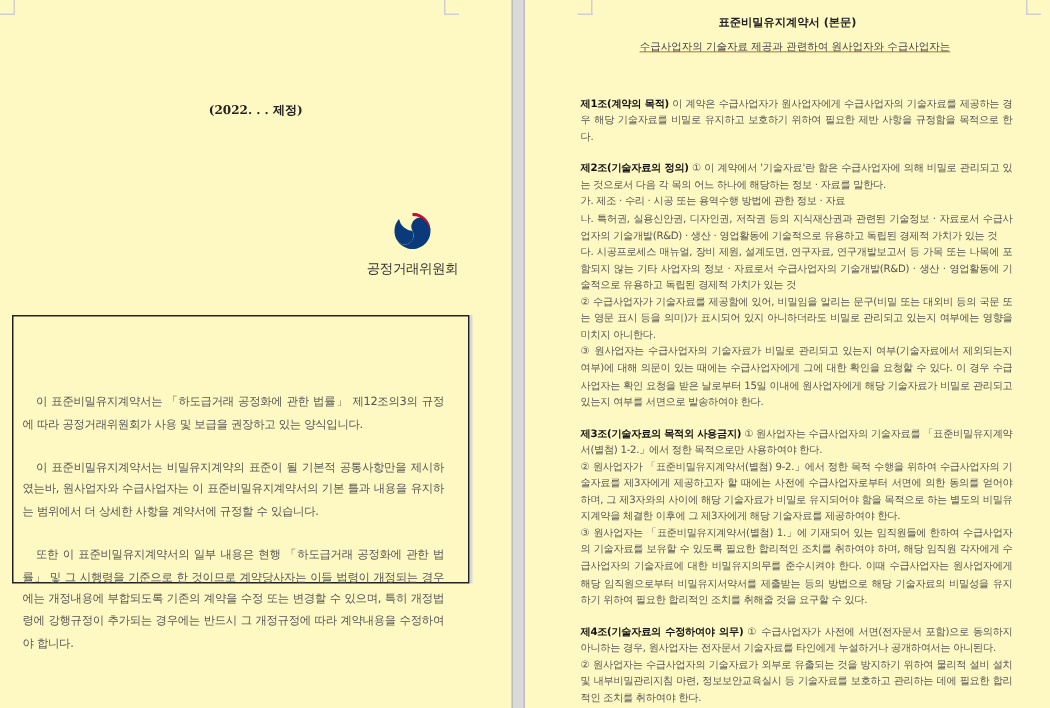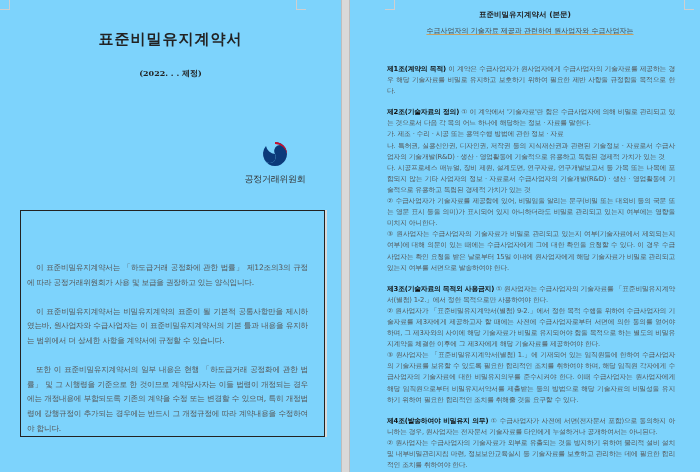--- a/index.html
+++ b/index.html
@@ -1,62 +1,61 @@
 <!DOCTYPE html>
 <html><head>
 <meta charset="utf-8">
 <style>
   * { margin: 0; padding: 0; box-sizing: border-box; }
   html, body { width: 700px; height: 472px; overflow: hidden; background: #ffffff; }
   body { position: relative; font-family: "DejaVu Sans", "Liberation Sans", sans-serif; color: #222; }
 
-  .page { position: absolute; top: 0; height: 472px; background: #7dd3fc; overflow: hidden; }
+  .page { position: absolute; top: 0; height: 472px; background: #fef9c3; overflow: hidden; }
   #left-page { left: 0; width: 341px; }
   #right-page { left: 350px; width: 350px; }
 
   .divider { position: absolute; left: 341px; top: 0; width: 9px; height: 472px;
              background: #d9d9d9; border-left: 1px solid #bdbdbd; border-right: 1px solid #bdbdbd; }
 
   .corner { position: absolute; width: 10px; height: 10px; border-color: #cfcfcf; border-style: solid; }
   .corner.tl { border-width: 0 1px 1px 0; }
   .corner.tr { border-width: 0 0 1px 1px; }
 
   .title { position: absolute; left: 0; width: 341px; top: 30px; text-align: center;
            font-family: "DejaVu Serif", "Liberation Serif", serif; font-size: 15px; font-weight: bold;
            letter-spacing: 1px; color: #222; }
   .enact { position: absolute; left: 0; width: 341px; top: 68px; text-align: center;
            font-family: "DejaVu Serif", "Liberation Serif", serif; font-size: 8px; font-weight: bold; color: #222; }
 
   .logo { position: absolute; left: 242px; top: 139px; width: 66px; text-align: center; }
   .logo svg { display: block; margin: 0 auto; }
   .logo-text { font-size: 9px; color: #333; margin-top: 4px; white-space: nowrap; letter-spacing: -0.3px; }
 
-  .notice-box { position: absolute; left: 8px; top: 210px; width: 305px; height: 227px;
-                border: 1px solid #222; box-shadow: 2px 0 0 #d9d9d9; padding: 50px 16px 0 6px; margin-left: 12px; }
+  .notice-box { position: absolute; left: 8px; top: 210px; width: 305px; height: 179px;
+                border: 1px solid #222; box-shadow: 2px 0 0 #d9d9d9; padding: 50px 16px 0 6px; }
   .notice-box p { font-size: 7.6px; line-height: 14.6px; color: #555; text-align: justify;
                   text-indent: 9px; margin-bottom: 14.6px; letter-spacing: -0.2px; }
 
   .r-head { position: absolute; left: 0; width: 350px; top: 10px; text-align: center;
             font-size: 7.5px; font-weight: bold; color: #222; }
   .r-intro { position: absolute; left: 70px; width: 220px; top: 26px; text-align: center;
              font-size: 7px; line-height: 11px; color: #444; }
   .r-body { position: absolute; left: 37px; width: 288px; top: 64px; }
   .article { margin-bottom: 10px; }
   .article p { font-size: 6.8px; line-height: 11.1px; color: #555; text-align: justify; letter-spacing: -0.2px; }
   .article .art-title { font-weight: bold; color: #111; }
   .u { text-decoration: underline; text-decoration-color: #c8a060; }
 </style>
 </head>
 <body>
 
 <div class="page" id="left-page">
   <div class="corner tl" style="left:0;top:0;"></div>
   <div class="corner tr" style="left:296px;top:0;"></div>
 
-  <div class="title">표준비밀유지계약서</div>
   <div class="enact">(2022.  .  . 제정)</div>
 
   <div class="logo">
     <svg width="30" height="30" viewBox="0 0 30 30">
       <path d="M15 3 A12 12 0 1 1 4.6 21 A6 6 0 0 0 15 15 A6 6 0 0 1 25.4 9 Z" fill="#0b3a7a"></path>
       <path d="M15 3 A12 12 0 0 1 27 15 A12 12 0 0 0 15 5 Z" fill="#c8102e"></path>
       <path d="M4.6 21 A12 12 0 0 1 6 7 A10 10 0 0 0 15 15 A6 6 0 0 1 4.6 21 Z" fill="#0b3a7a"></path>
     </svg>
     <div class="logo-text">공정거래위원회</div>
   </div>
@@ -93,17 +92,17 @@
       <p>③ 원사업자는 수급사업자의 기술자료가 비밀로 관리되고 있는지 여부(기술자료에서 제외되는지 여부)에 대해 의문이 있는 때에는 수급사업자에게 그에 대한 확인을 요청할 수 있다. 이 경우 수급사업자는 확인 요청을 받은 날로부터 15일 이내에 원사업자에게 해당 기술자료가 비밀로 관리되고 있는지 여부를 서면으로 발송하여야 한다.</p>
     </div>
 
     <div class="article">
       <p><span class="art-title">제3조(기술자료의 목적외 사용금지)</span> <span>① 원사업자는 수급사업자의 기술자료를 「표준비밀유지계약서(별첨) 1-2.」에서 정한 목적으로만 사용하여야 한다.</span></p>
       <p>② 원사업자가 「표준비밀유지계약서(별첨) 9-2.」에서 정한 목적 수행을 위하여 수급사업자의 기술자료를 제3자에게 제공하고자 할 때에는 사전에 수급사업자로부터 서면에 의한 동의를 얻어야 하며, 그 제3자와의 사이에 해당 기술자료가 비밀로 유지되어야 함을 목적으로 하는 별도의 비밀유지계약을 체결한 이후에 그 제3자에게 해당 기술자료를 제공하여야 한다.</p>
       <p>③ 원사업자는 「표준비밀유지계약서(별첨) 1.」에 기재되어 있는 임직원들에 한하여 수급사업자의 기술자료를 보유할 수 있도록 필요한 합리적인 조치를 취하여야 하며, 해당 임직원 각자에게 수급사업자의 기술자료에 대한 비밀유지의무를 준수시켜야 한다. 이때 수급사업자는 원사업자에게 해당 임직원으로부터 비밀유지서약서를 제출받는 등의 방법으로 해당 기술자료의 비밀성을 유지하기 위하여 필요한 합리적인 조치를 취해줄 것을 요구할 수 있다.</p>
     </div>
 
     <div class="article">
-      <p><span class="art-title">제4조(발송하여야 비밀유지 의무)</span> <span>① 수급사업자가 사전에 서면(전자문서 포함)으로 동의하지 아니하는 경우, 원사업자는 전자문서 기술자료를 타인에게 누설하거나 공개하여서는 아니된다.</span></p>
+      <p><span class="art-title">제4조(기술자료의 수정하여야 의무)</span> <span>① 수급사업자가 사전에 서면(전자문서 포함)으로 동의하지 아니하는 경우, 원사업자는 전자문서 기술자료를 타인에게 누설하거나 공개하여서는 아니된다.</span></p>
       <p>② 원사업자는 수급사업자의 기술자료가 외부로 유출되는 것을 방지하기 위하여 물리적 설비 설치 및 내부비밀관리지침 마련, 정보보안교육실시 등 기술자료를 보호하고 관리하는 데에 필요한 합리적인 조치를 취하여야 한다.</p>
     </div>
   </div>
 </div>
 
 </body></html>

